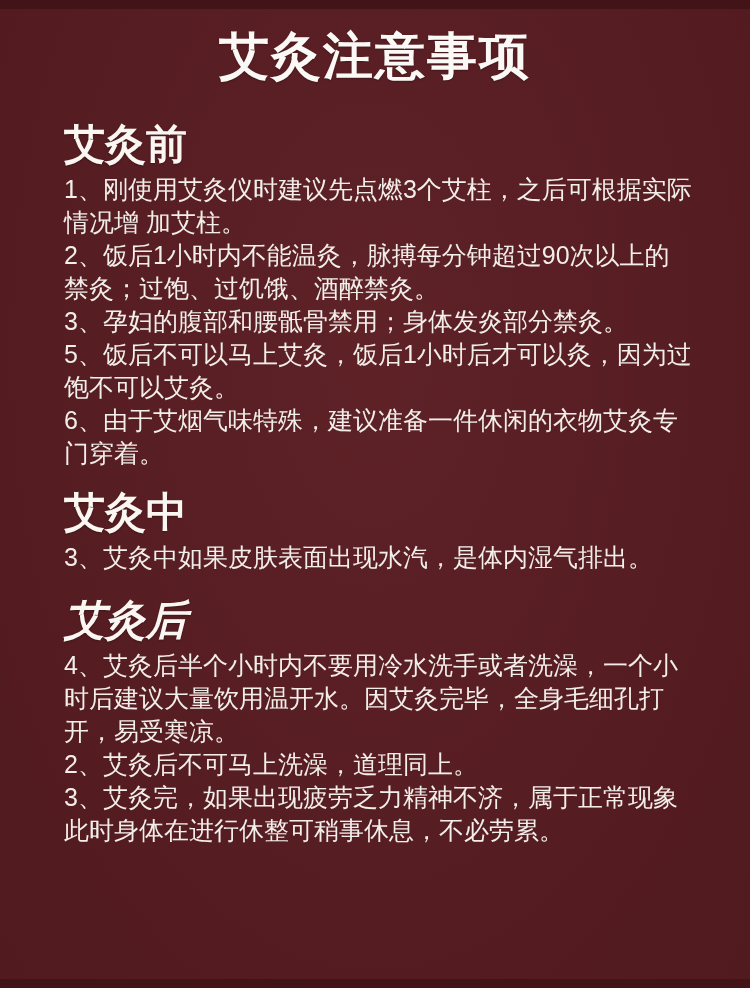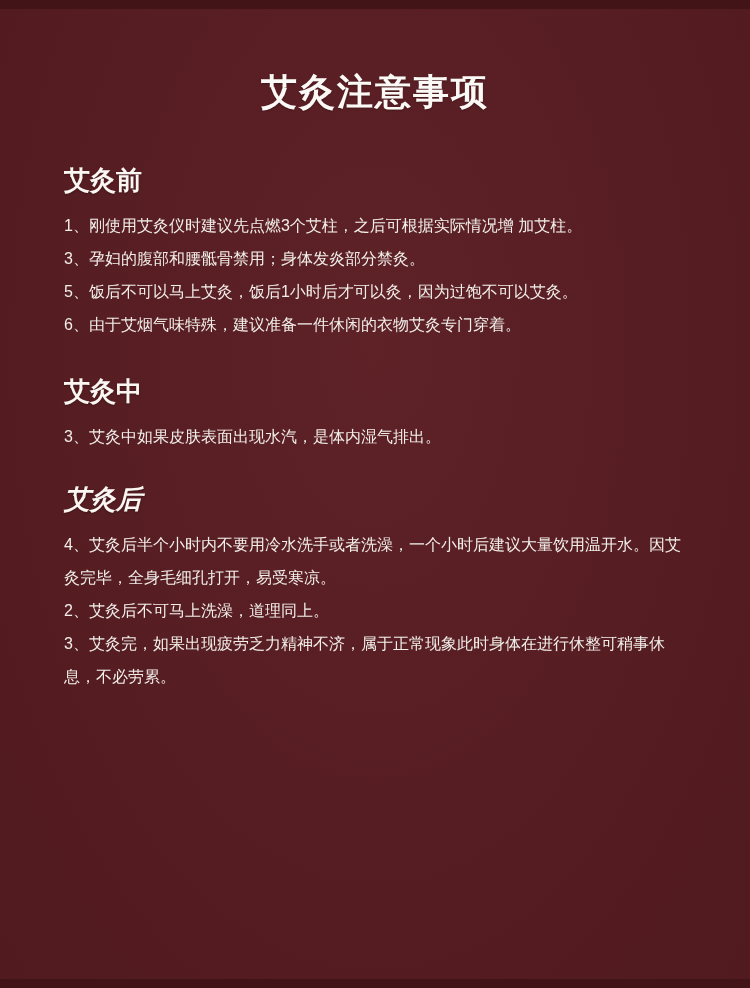--- a/index.html
+++ b/index.html
@@ -21,69 +21,70 @@
     left: 0;
     width: 750px;
     height: 9px;
     background: #421418;
   }
   .band-top { top: 0; }
   .band-bottom { bottom: 0; }
 
   .page-title {
     margin: 0;
-    padding-top: 62px;
+    padding-top: 26px;
     text-align: center;
     font-family: "Liberation Serif", "DejaVu Serif", serif;
     font-weight: bold;
-    font-size: 36px;
+    font-size: 50px;
     line-height: 60px;
     letter-spacing: 2px;
     color: #fbf9f6;
     text-shadow: 0 1px 2px rgba(0,0,0,0.25);
   }
 
   .content {
     padding: 0 58px 0 64px;
   }
 
   .section-heading {
     margin: 0;
     padding: 0;
-    font-size: 26px;
+    font-size: 41px;
     font-weight: bold;
     line-height: 40px;
     color: #faf7f3;
     text-shadow: 0 1px 2px rgba(0,0,0,0.25);
   }
   .section { margin: 0; }
   .section-before .section-heading { margin-top: 38px; margin-bottom: 9px; }
-  .section-during .section-heading { margin-top: 30px; margin-bottom: 9px; }
+  .section-during .section-heading { margin-top: 22px; margin-bottom: 9px; }
   .section-after  .section-heading { margin-top: 26px; margin-bottom: 9px; font-style: italic; }
 
   .item {
     margin: 0;
-    font-size: 16px;
+    font-size: 25px;
     line-height: 33px;
     color: #f2eeea;
     text-align: left;
   }
 </style>
 </head>
 <body>
 
 <div class="band band-top"></div>
 
 <h1 class="page-title">艾灸注意事项</h1>
 
 <div class="content">
 
   <div class="section section-before">
     <h2 class="section-heading">艾灸前</h2>
     <p class="item">1、刚使用艾灸仪时建议先点燃3个艾柱，之后可根据实际情况增 加艾柱。</p>
+    <p class="item">2、饭后1小时内不能温灸，脉搏每分钟超过90次以上的禁灸；过饱、过饥饿、酒醉禁灸。</p>
     <p class="item">3、孕妇的腹部和腰骶骨禁用；身体发炎部分禁灸。</p>
     <p class="item">5、饭后不可以马上艾灸，饭后1小时后才可以灸，因为过饱不可以艾灸。</p>
     <p class="item">6、由于艾烟气味特殊，建议准备一件休闲的衣物艾灸专门穿着。</p>
   </div>
 
   <div class="section section-during">
     <h2 class="section-heading">艾灸中</h2>
     <p class="item">3、艾灸中如果皮肤表面出现水汽，是体内湿气排出。</p>
   </div>
 

